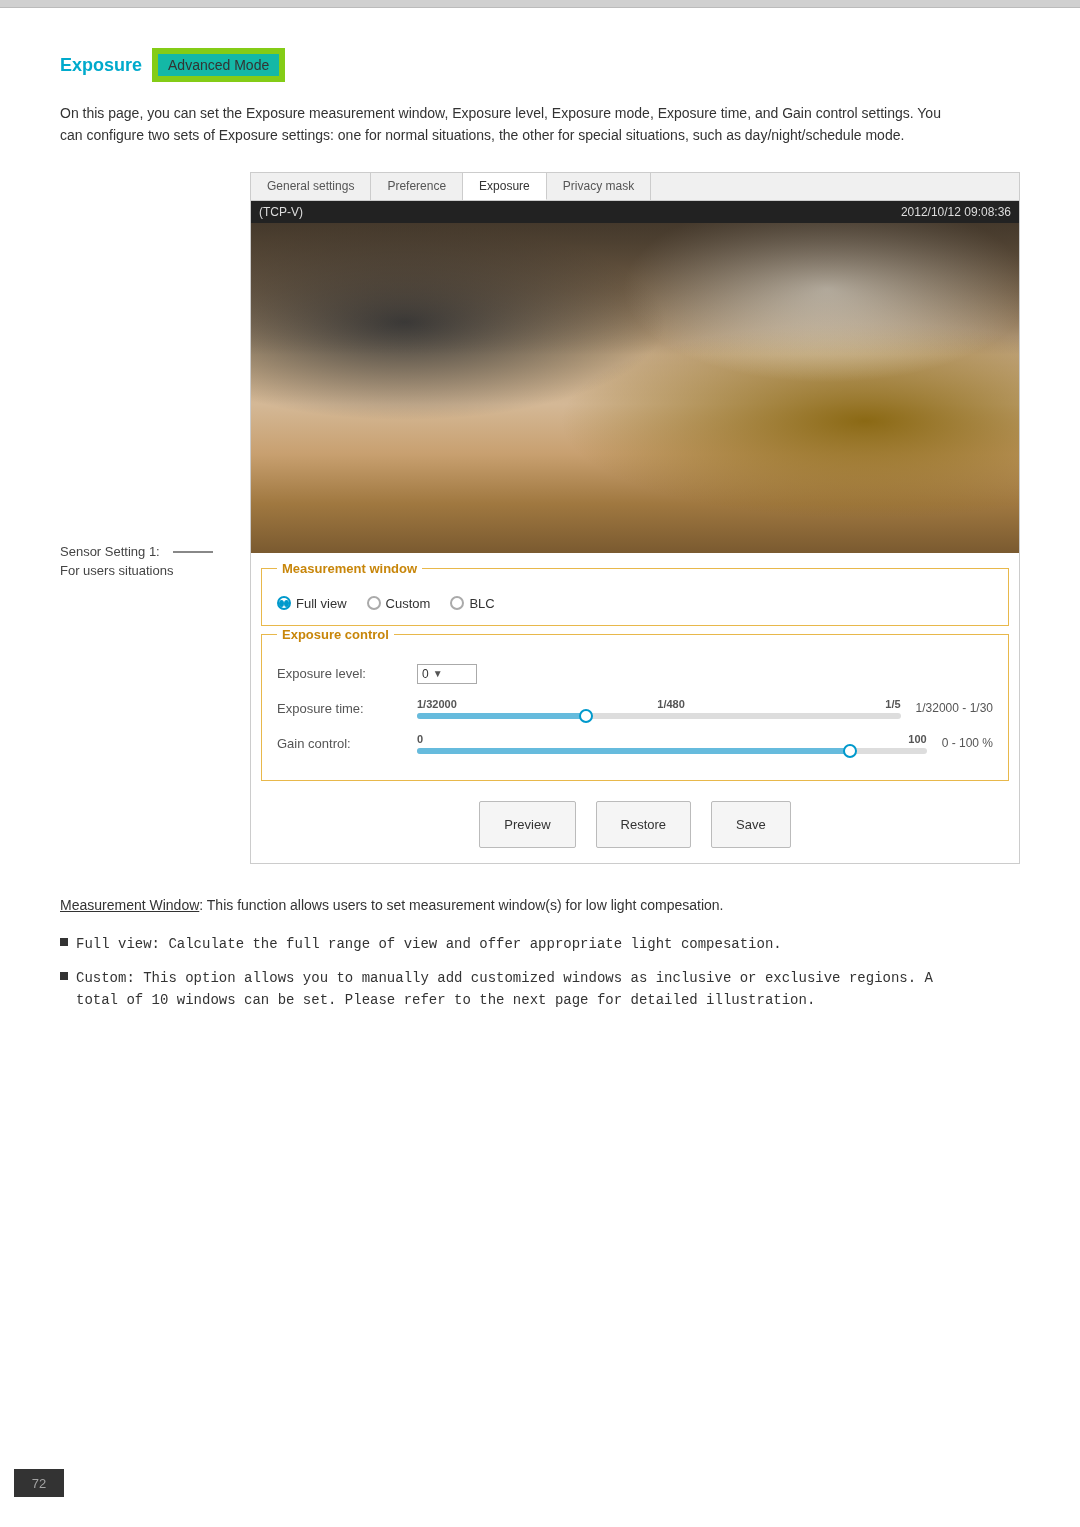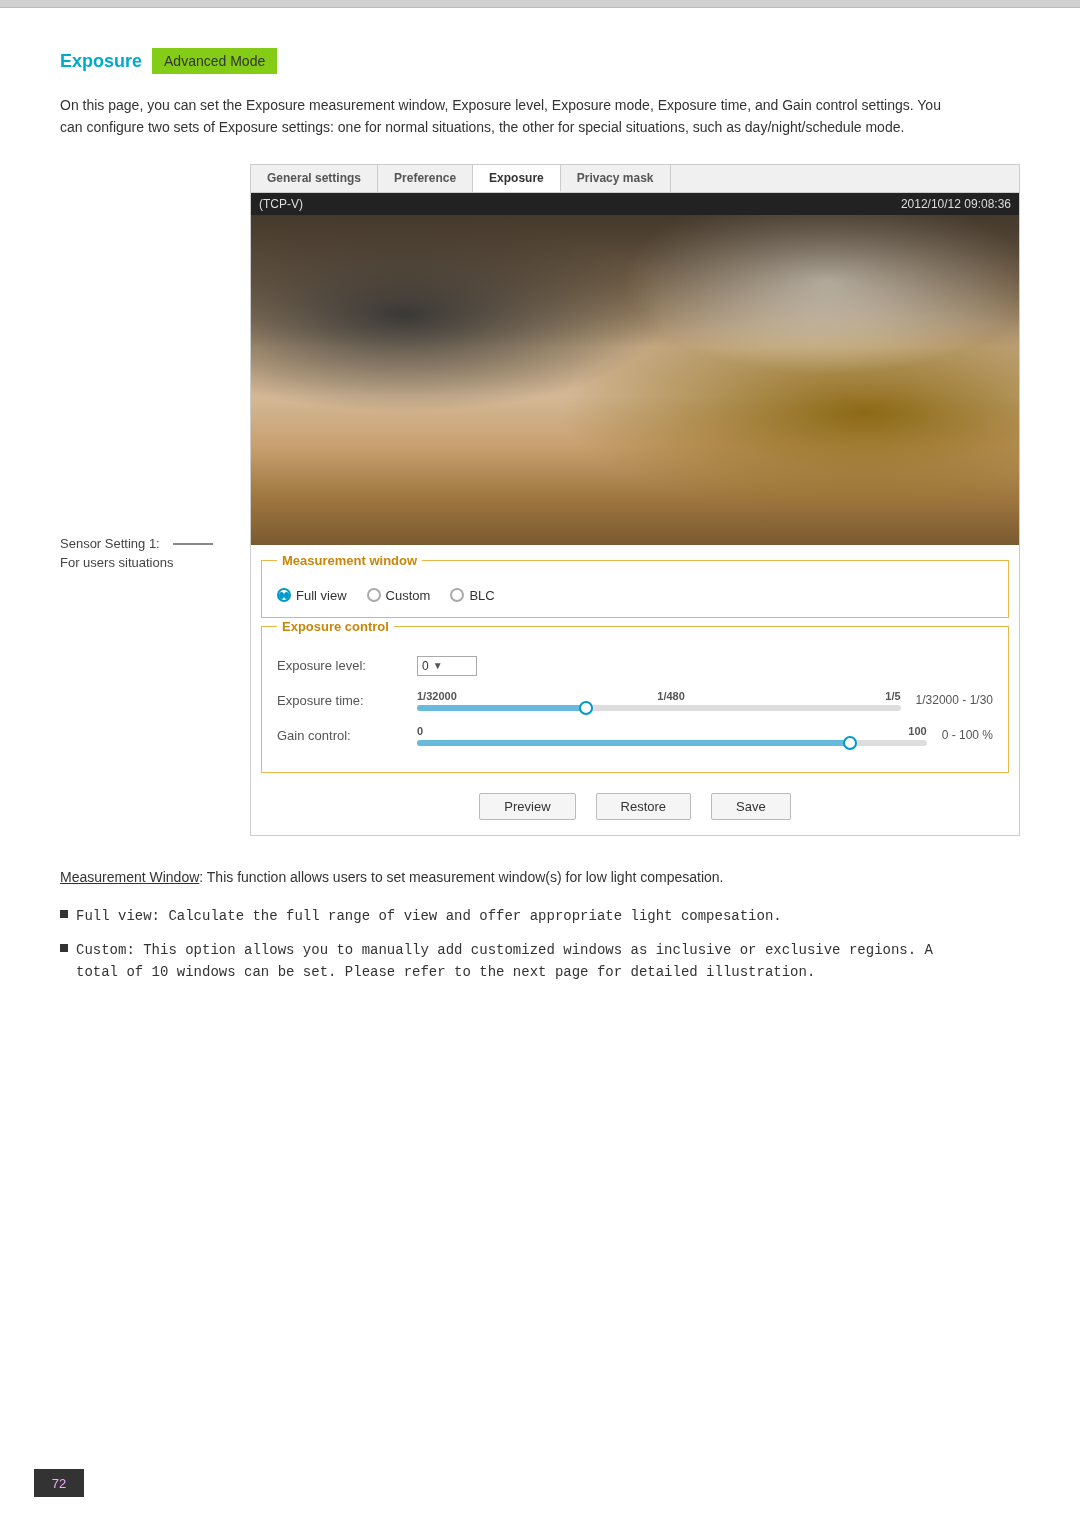--- a/index.html
+++ b/index.html
@@ -30,25 +30,25 @@
       margin-bottom: 20px;
     }
 
     .header-exposure {
       color: #00aacc;
       font-size: 18px;
       font-weight: bold;
     }
 
     .header-mode-box {
-      border: 2px solid #84cc16;
+      border: 6px solid #84cc16;
       padding: 3px 10px;
       font-size: 14px;
       color: #333;
-      background: #84cc16;
+      background: #14b8a6;
     }
 
     .intro-text {
       font-size: 14px;
       line-height: 1.6;
       color: #333;
       margin-bottom: 25px;
       max-width: 900px;
     }
 
@@ -80,21 +80,20 @@
       background: #f0f0f0;
     }
 
     .tab {
       padding: 6px 16px;
       font-size: 12px;
       color: #555;
       border-right: 1px solid #ccc;
       cursor: pointer;
       background: #f0f0f0;
-      font-weight: bold;
     }
 
     .tab.active {
       background: #fff;
       color: #333;
       border-bottom: 1px solid #fff;
     }
 
     
     .camera-view-header {
@@ -278,21 +277,21 @@
 
     
     .buttons-row {
       display: flex;
       justify-content: center;
       gap: 20px;
       padding: 10px 0 15px 0;
     }
 
     .btn {
-      padding: 5px 24px;
+      padding: 15px 24px;
       border: 1px solid #bbb;
       background: #f5f5f5;
       font-size: 13px;
       color: #333;
       cursor: pointer;
       border-radius: 2px;
     }
 
     
     .description-section {
@@ -331,25 +330,25 @@
     .bullet-text {
       font-size: 14px;
       line-height: 1.6;
       color: #333;
     }
 
     
     .page-number-box {
       position: absolute;
       bottom: 30px;
-      left: 34px;
+      left: 14px;
       width: 50px;
       height: 28px;
       background: #333;
-      color: #f0abfc;
+      color: #a3a3a3;
       display: flex;
       align-items: center;
       justify-content: center;
       font-size: 13px;
     }
 
     
     .sensor-label-container {
       display: flex;
       align-items: flex-start;

